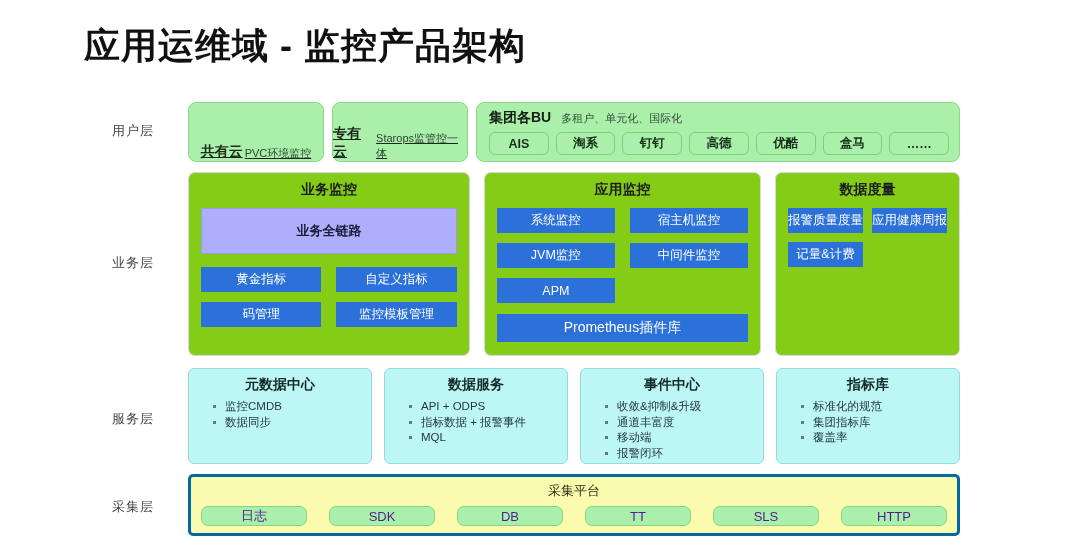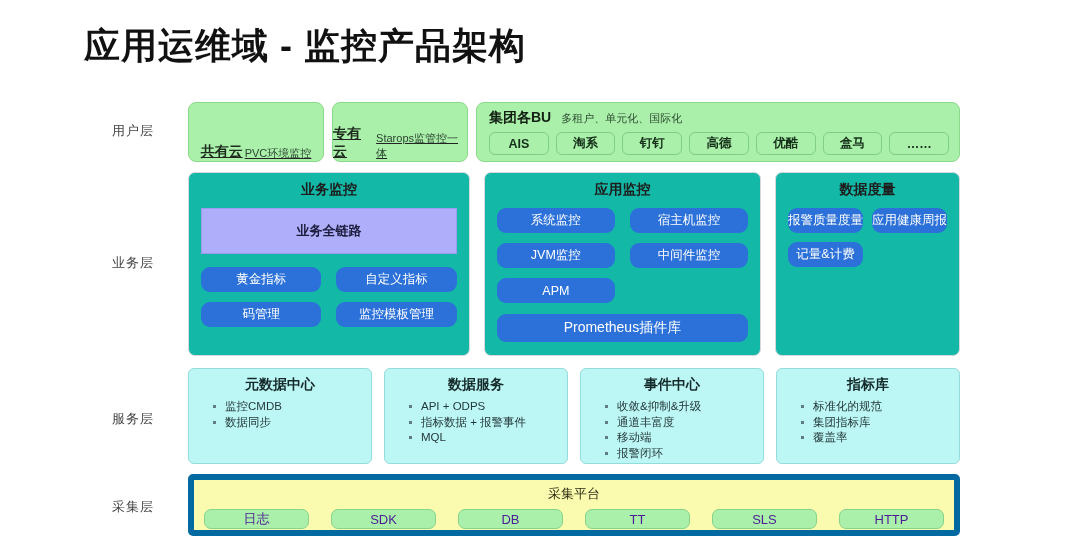--- a/index.html
+++ b/index.html
@@ -137,21 +137,21 @@
   #row-biz .content {
     position: absolute;
     left: 188px;
     top: 0;
     width: 772px;
     height: 184px;
     display: flex;
     gap: 14px;
   }
   .panel {
-    background: #14b8a6;
+    background: #84cc16;
     border: 1px solid #d5d8dd;
     border-radius: 7px;
     box-sizing: border-box;
     padding: 8px 12px 10px 12px;
     display: flex;
     flex-direction: column;
   }
   .panel-title {
     text-align: center;
     font-size: 14px;
@@ -178,21 +178,20 @@
 
   .blue-box {
     background: #2b71d9;
     color: #ffffff;
     display: flex;
     align-items: center;
     justify-content: center;
     font-size: 12.5px;
     height: 25px;
     white-space: nowrap;
-    border-radius: 9px;
   }
 
   .grid2 {
     display: grid;
     grid-template-columns: 1fr 1fr;
     gap: 10px 15px;
   }
   .grid1 {
     display: grid;
     grid-template-columns: 1fr 1fr;
@@ -258,21 +257,21 @@
     position: absolute;
     left: 188px;
     top: 0;
     width: 772px;
     height: 62px;
   }
   #collect-platform {
     width: 100%;
     height: 100%;
     background: #fbfbb0;
-    border: 6px solid #0369a1;
+    border: 3px solid #0369a1;
     border-radius: 5px;
     box-sizing: border-box;
     padding: 5px 10px 9px 10px;
     display: flex;
     flex-direction: column;
   }
   #collect-title {
     text-align: center;
     font-size: 13px;
     color: #2b2b13;

